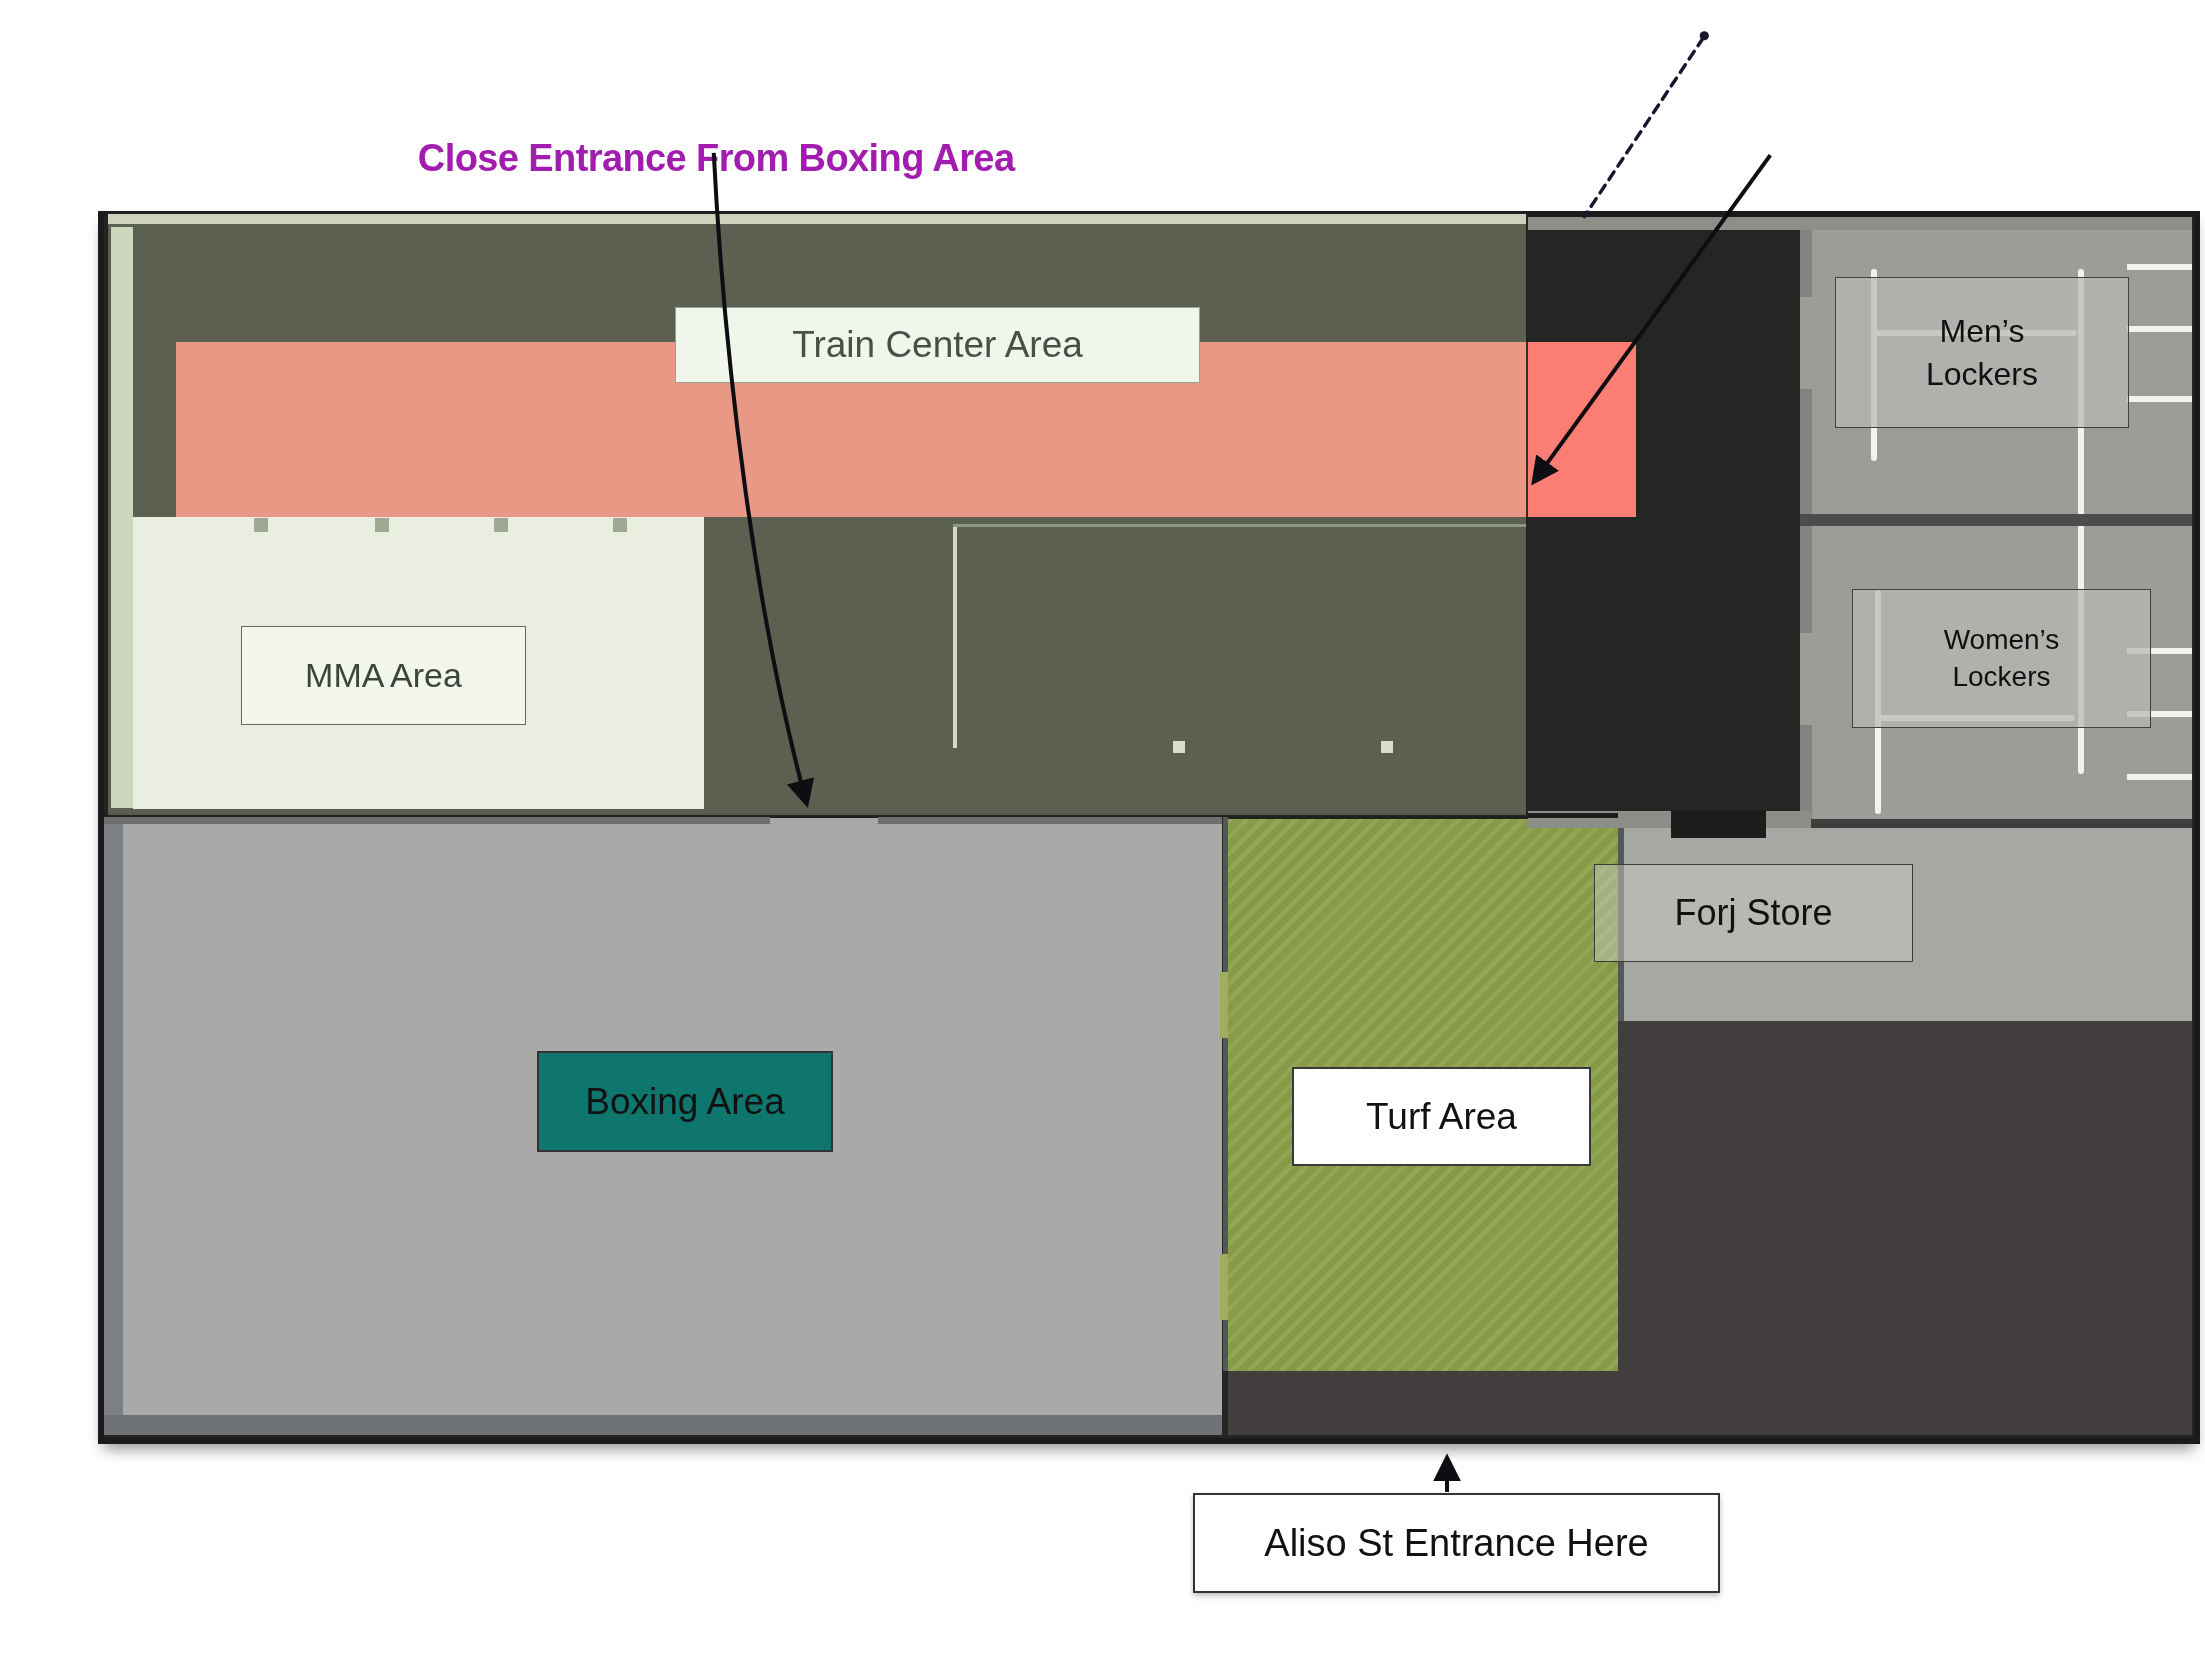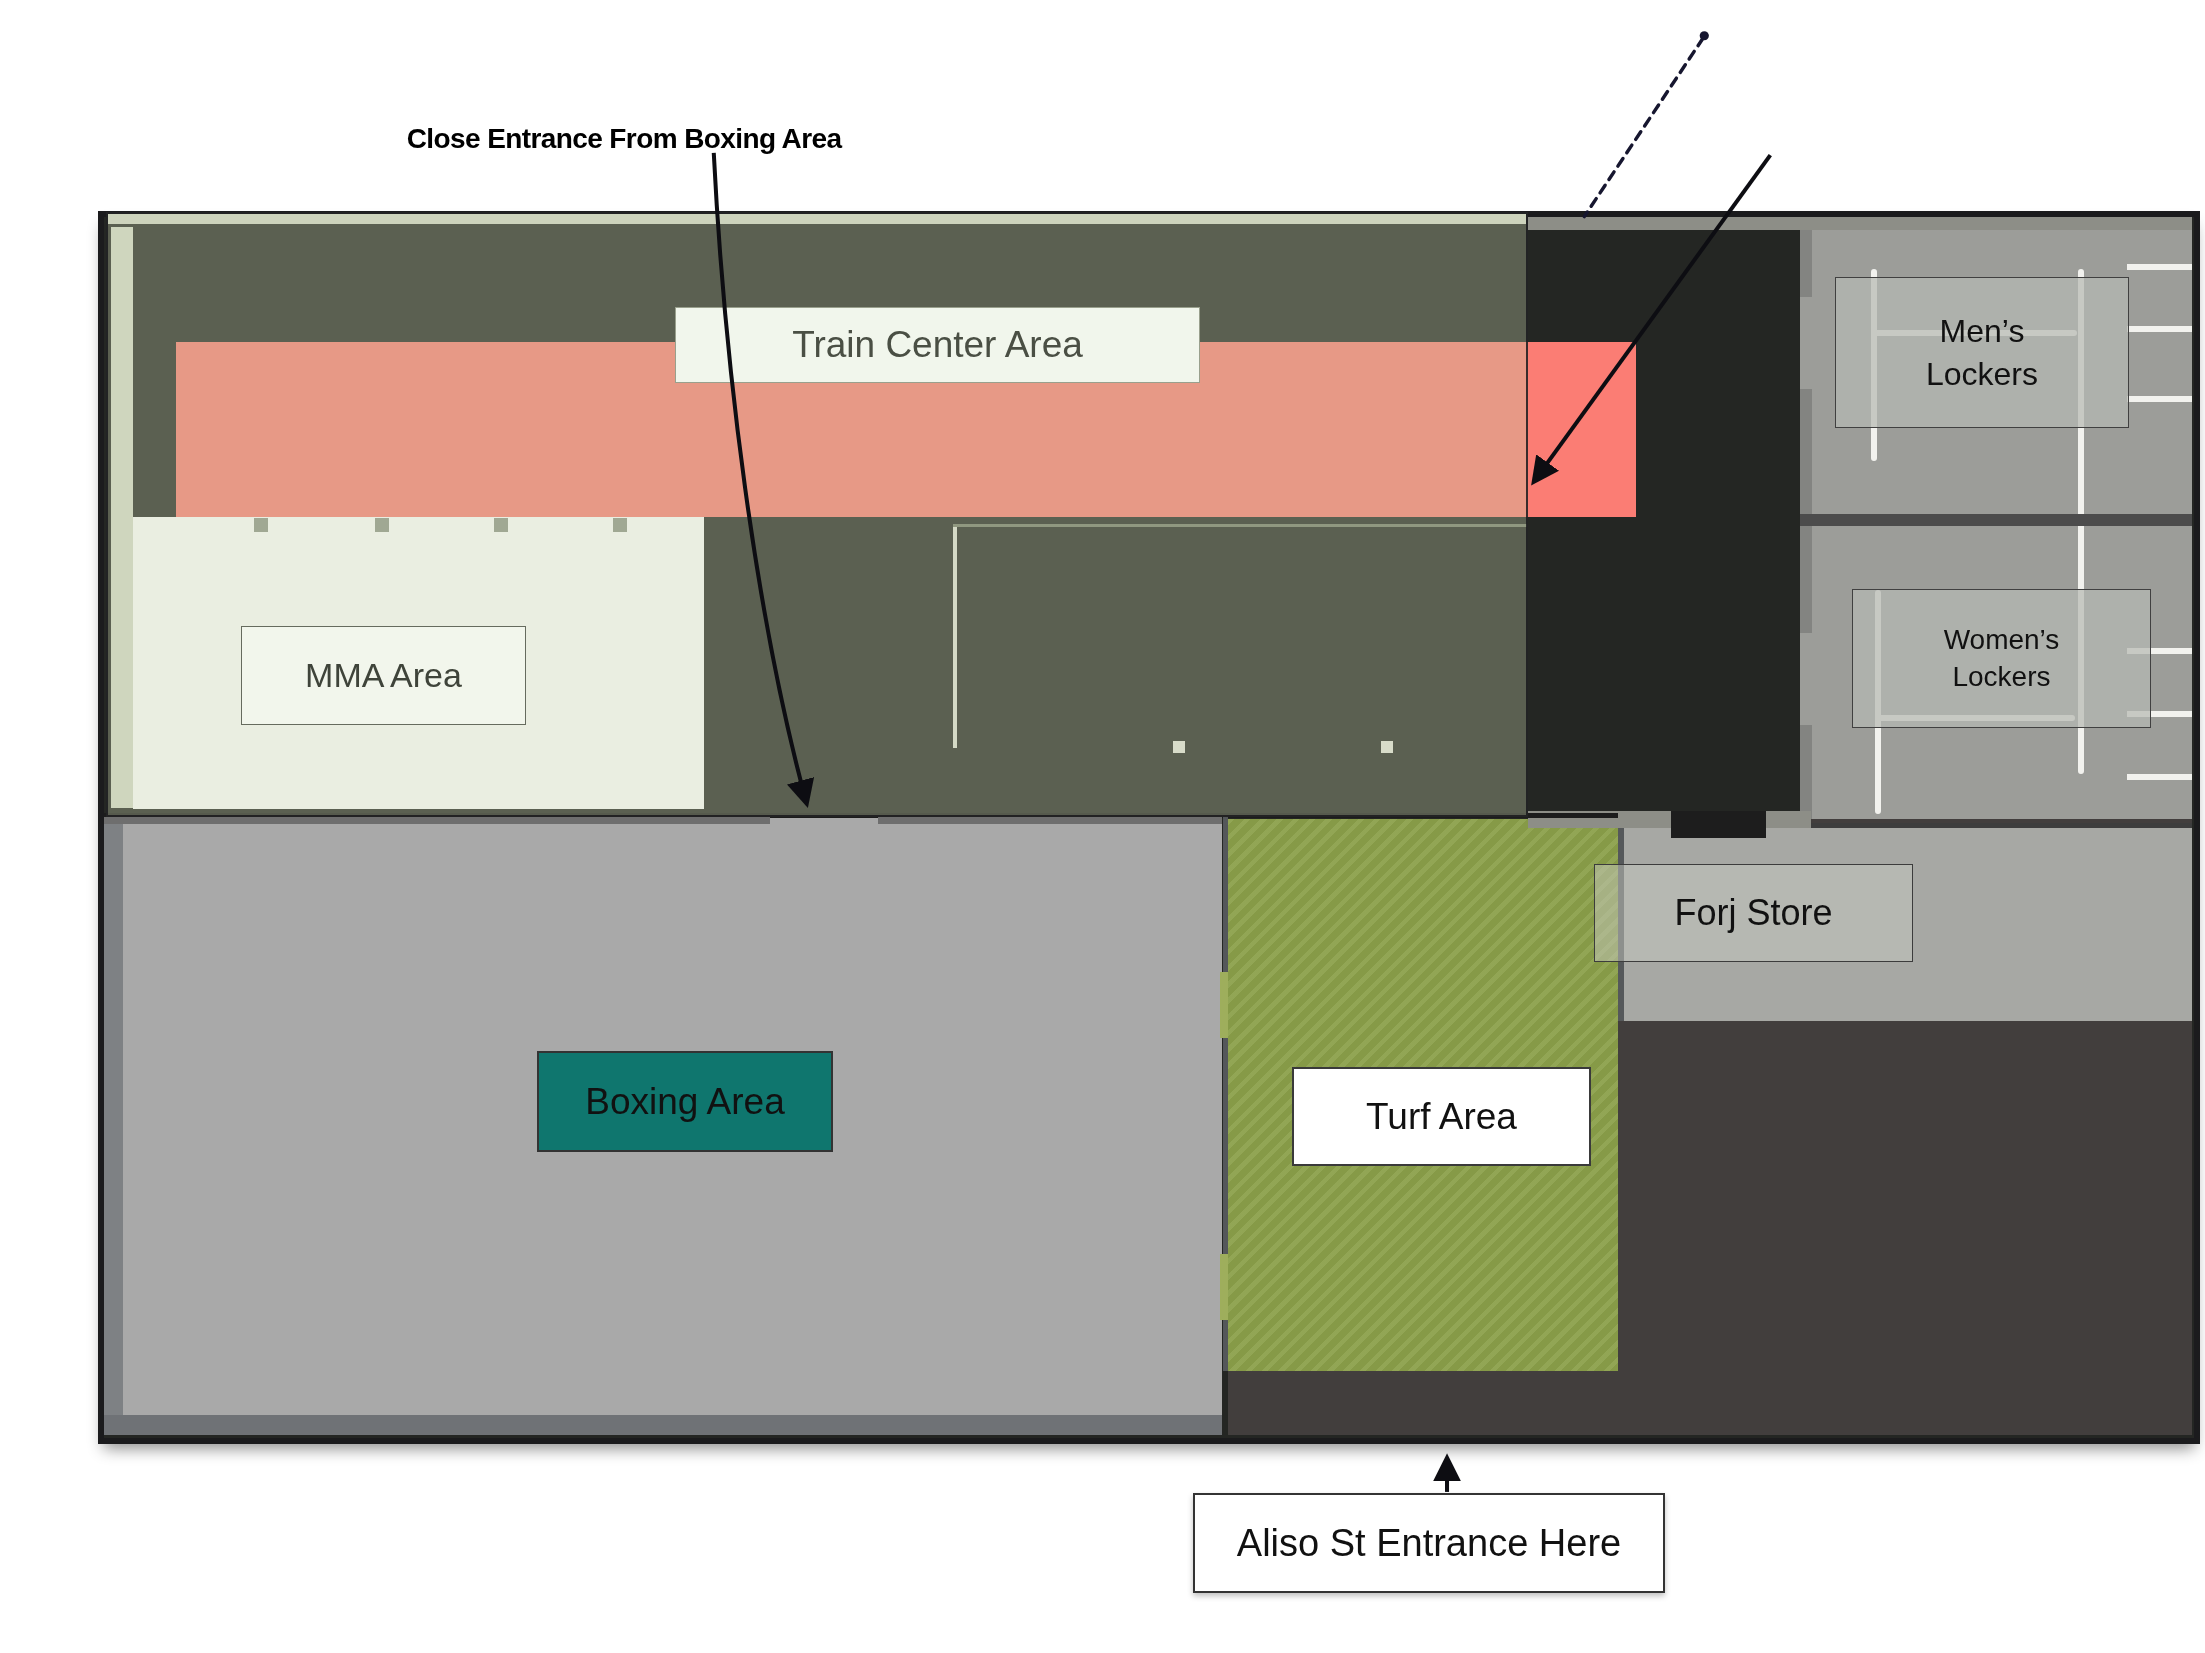--- a/index.html
+++ b/index.html
@@ -14,22 +14,22 @@
     box-shadow:0 9.2px 15px -4.6px rgba(0,0,0,0.45);
   }
   .plan > div{position:absolute;}
   
   .arealabel{
     position:absolute;display:flex;align-items:center;justify-content:center;
     text-align:center;color:#111;z-index:12;box-sizing:border-box;
   }
   
   .note{
-    position:absolute;font-weight:bold;color:#000000;z-index:16;
-    font-size:28px;letter-spacing:-0.6px;line-height:1.28;white-space:pre;
+    position:absolute;font-weight:bold;color:#a21caf;z-index:16;
+    font-size:38px;letter-spacing:-0.6px;line-height:1.28;white-space:pre;
   }
   svg.overlines{position:absolute;left:0;top:0;z-index:20;pointer-events:none;}
   .turf-tex{
     background-color:#8ba04a;
     background-image:repeating-linear-gradient(135deg,rgba(255,255,255,0.06) 0 4.6px,rgba(0,0,0,0.04) 4.6px 11.5px);
   }
 </style>
 </head>
 <body>
 
@@ -129,21 +129,21 @@
   </div>
 
   <div class="arealabel" style="left:537px;top:1051px;width:296px;height:101px;background:#0f766e;border:2.3px solid #333333;font-size:37px;">
     <span>Boxing Area</span>
   </div>
 
   <div class="arealabel" style="left:1292px;top:1067px;width:299px;height:99px;background:#ffffff;border:2.3px solid #3a3a3a;font-size:37px;">
     <span>Turf Area</span>
   </div>
 
-  <div class="arealabel" style="left:1193px;top:1493px;width:472px;height:100px;background:#ffffff;border:2.9px solid #333333;font-size:38px;box-shadow:0 3.4px 5.7px rgba(0,0,0,0.25);">
+  <div class="arealabel" style="left:1193px;top:1493px;width:527px;height:100px;background:#ffffff;border:2.9px solid #333333;font-size:38px;box-shadow:0 3.4px 5.7px rgba(0,0,0,0.25);">
     <span>Aliso St Entrance Here</span>
   </div>
 
   <div class="note" style="left:378px;top:85px;">
     <span>Close Entrance From Boxing Area</span>
   </div>
 
 
   <svg class="overlines" width="2205" height="1654" viewBox="0 0 3840 2880">
     <defs>

